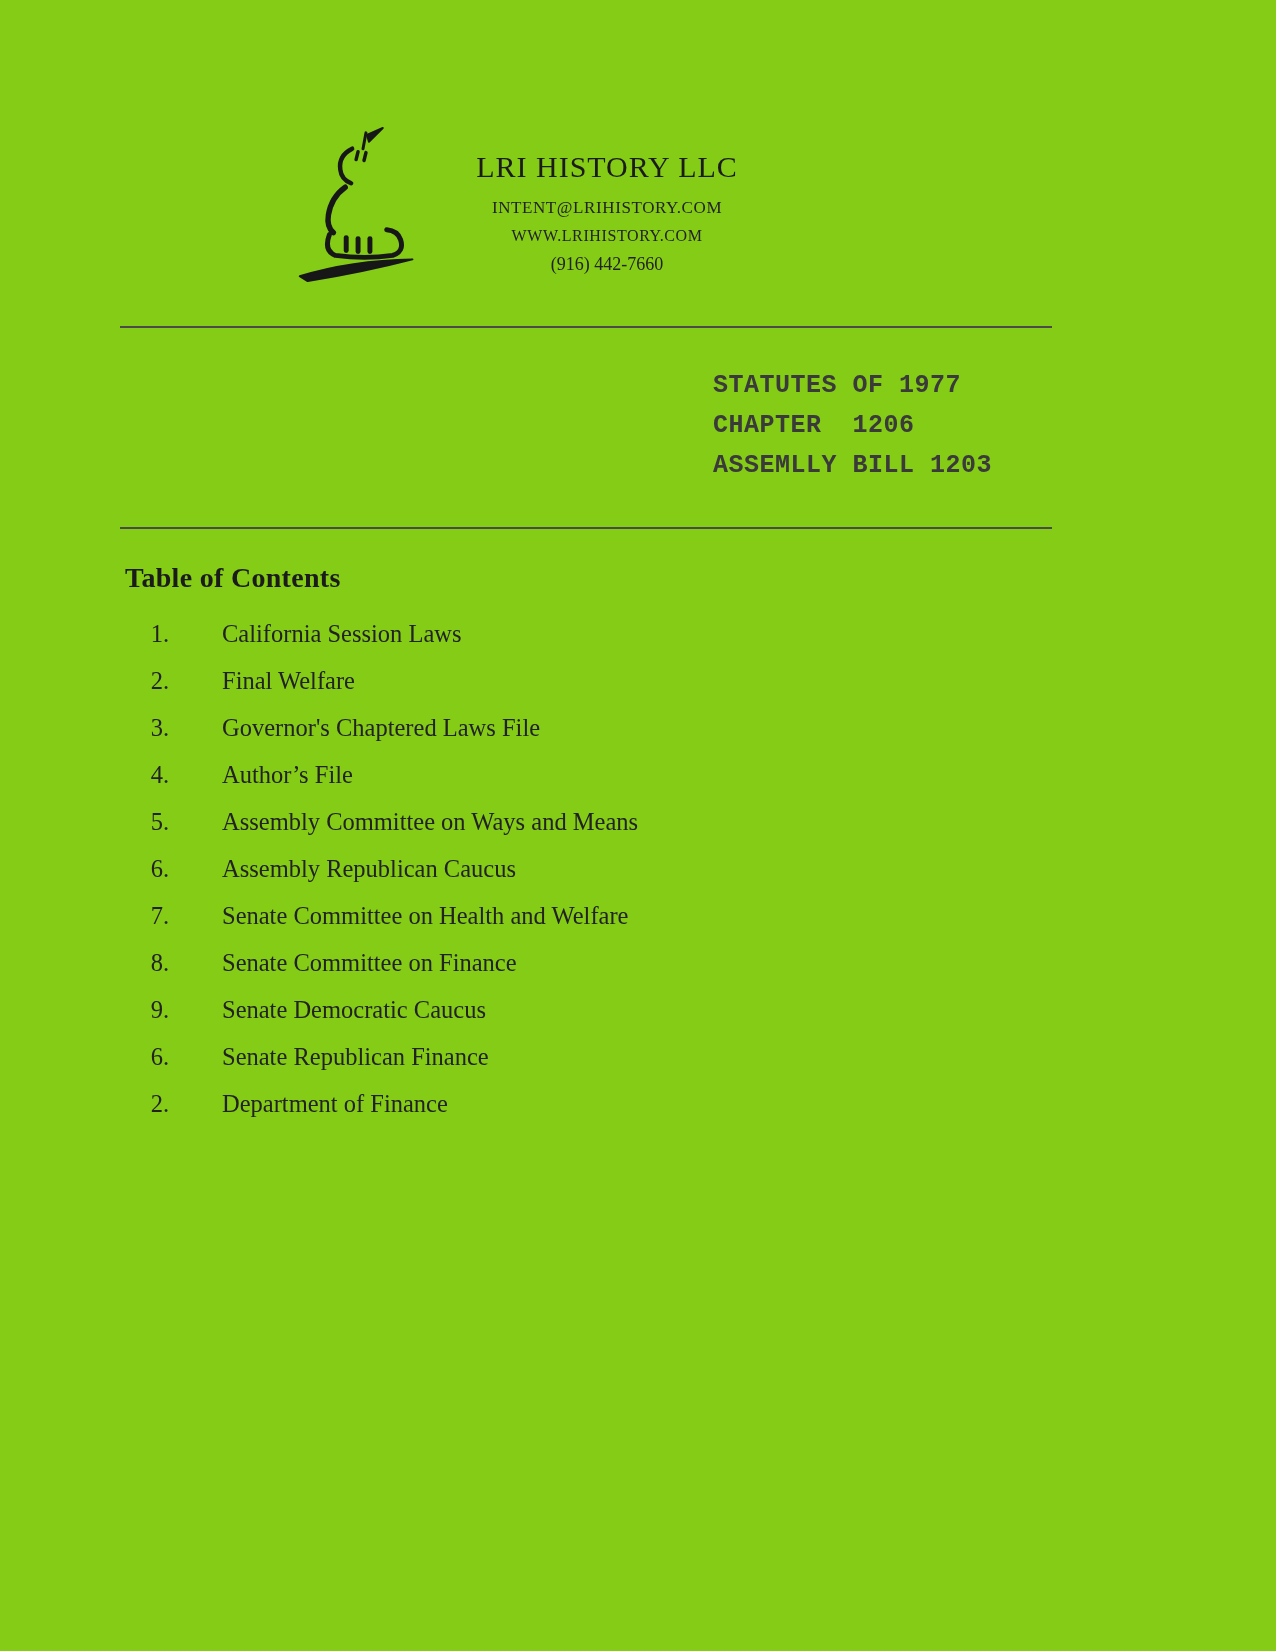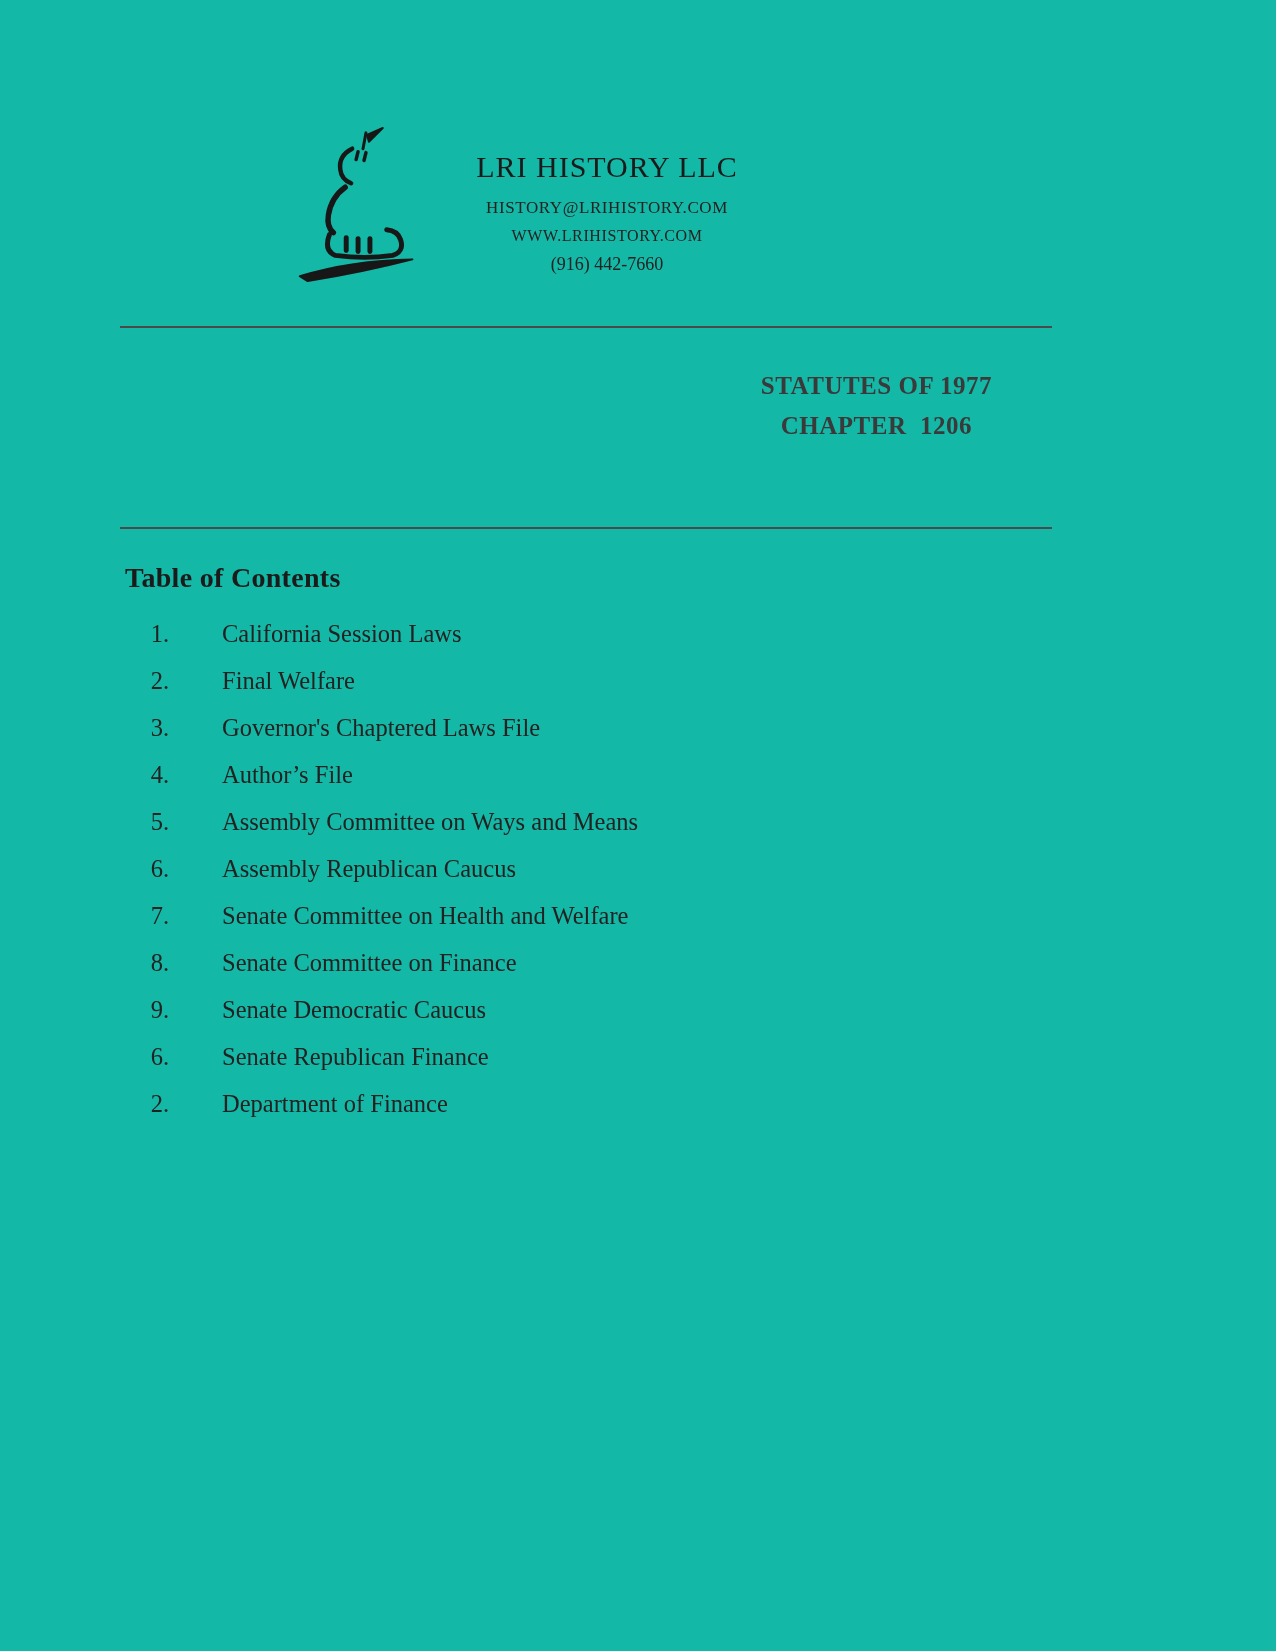--- a/index.html
+++ b/index.html
@@ -5,21 +5,21 @@
   html, body {
     margin: 0;
     padding: 0;
     background: #ffffff;
   }
   .page {
     position: relative;
     width: 1276px;
     height: 1651px;
     margin: 0 auto;
-    background: #14b8a6;
+    background: #84cc16;
     font-family: "Liberation Serif", serif;
     color: #1c1c1c;
     overflow: hidden;
   }
 
   
   .logo {
     position: absolute;
     left: 288px;
     top: 122px;
@@ -66,21 +66,22 @@
     border-top: 2px solid #4a4a4a;
   }
   .rule-1 { top: 326px; }
   .rule-2 { top: 527px; }
 
   
   .title-block {
     position: absolute;
     top: 366px;
     right: 284px;
-    text-align: center;
+    text-align: left;
+    font-family: Liberation Mono, monospace;
   }
   .title-line {
     font-weight: bold;
     font-size: 25px;
     line-height: 40px;
     color: #3a3a3a;
     letter-spacing: 0.5px;
     white-space: pre-wrap;
   }
 
@@ -146,31 +147,32 @@
         <path d="M69 118 v13" stroke-width="5"></path>
         <path d="M81 118 v13" stroke-width="5"></path>
 
         <path d="M10 156 Q62 140 124 139 Q74 152 18 161 Z" fill="#171717" stroke-width="2"></path>
       </g>
     </svg>
   </div>
 
   <div class="org-block">
     <div class="org-name">LRI HISTORY LLC</div>
-    <div class="org-email">HISTORY@LRIHISTORY.COM</div>
+    <div class="org-email">INTENT@LRIHISTORY.COM</div>
     <div class="org-web">WWW.LRIHISTORY.COM</div>
     <div class="org-phone">(916) 442-7660</div>
   </div>
 
   <div class="rule rule-1"></div>
   <div class="rule rule-2"></div>
 
   <div class="title-block">
     <div class="title-line">STATUTES OF 1977</div>
     <div class="title-line">CHAPTER  1206</div>
+    <div class="title-line">ASSEMLLY BILL 1203</div>
   </div>
 
   <h1 class="toc-heading">Table of Contents</h1>
 
   <div class="toc-list">
 
       <div class="toc-item">
         <span class="toc-num">1.</span>
         <span class="toc-label">California Session Laws</span>
       </div>

